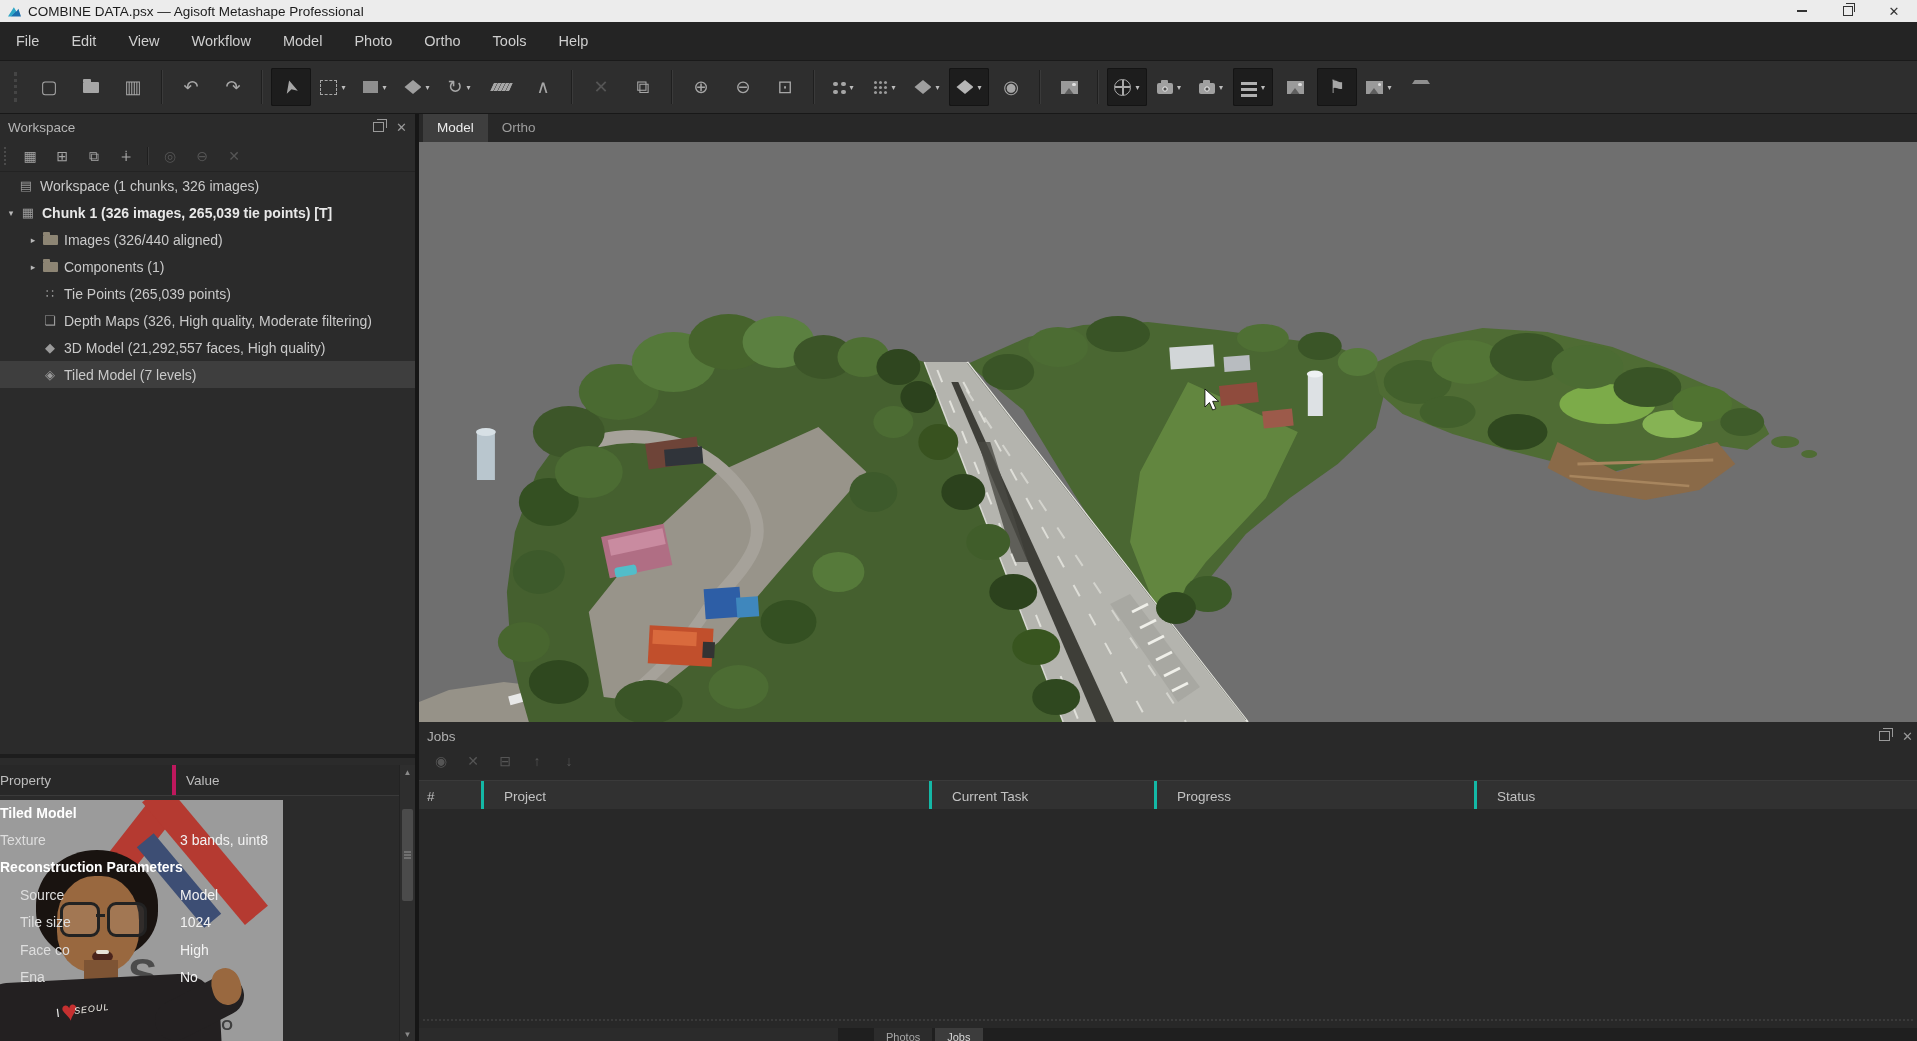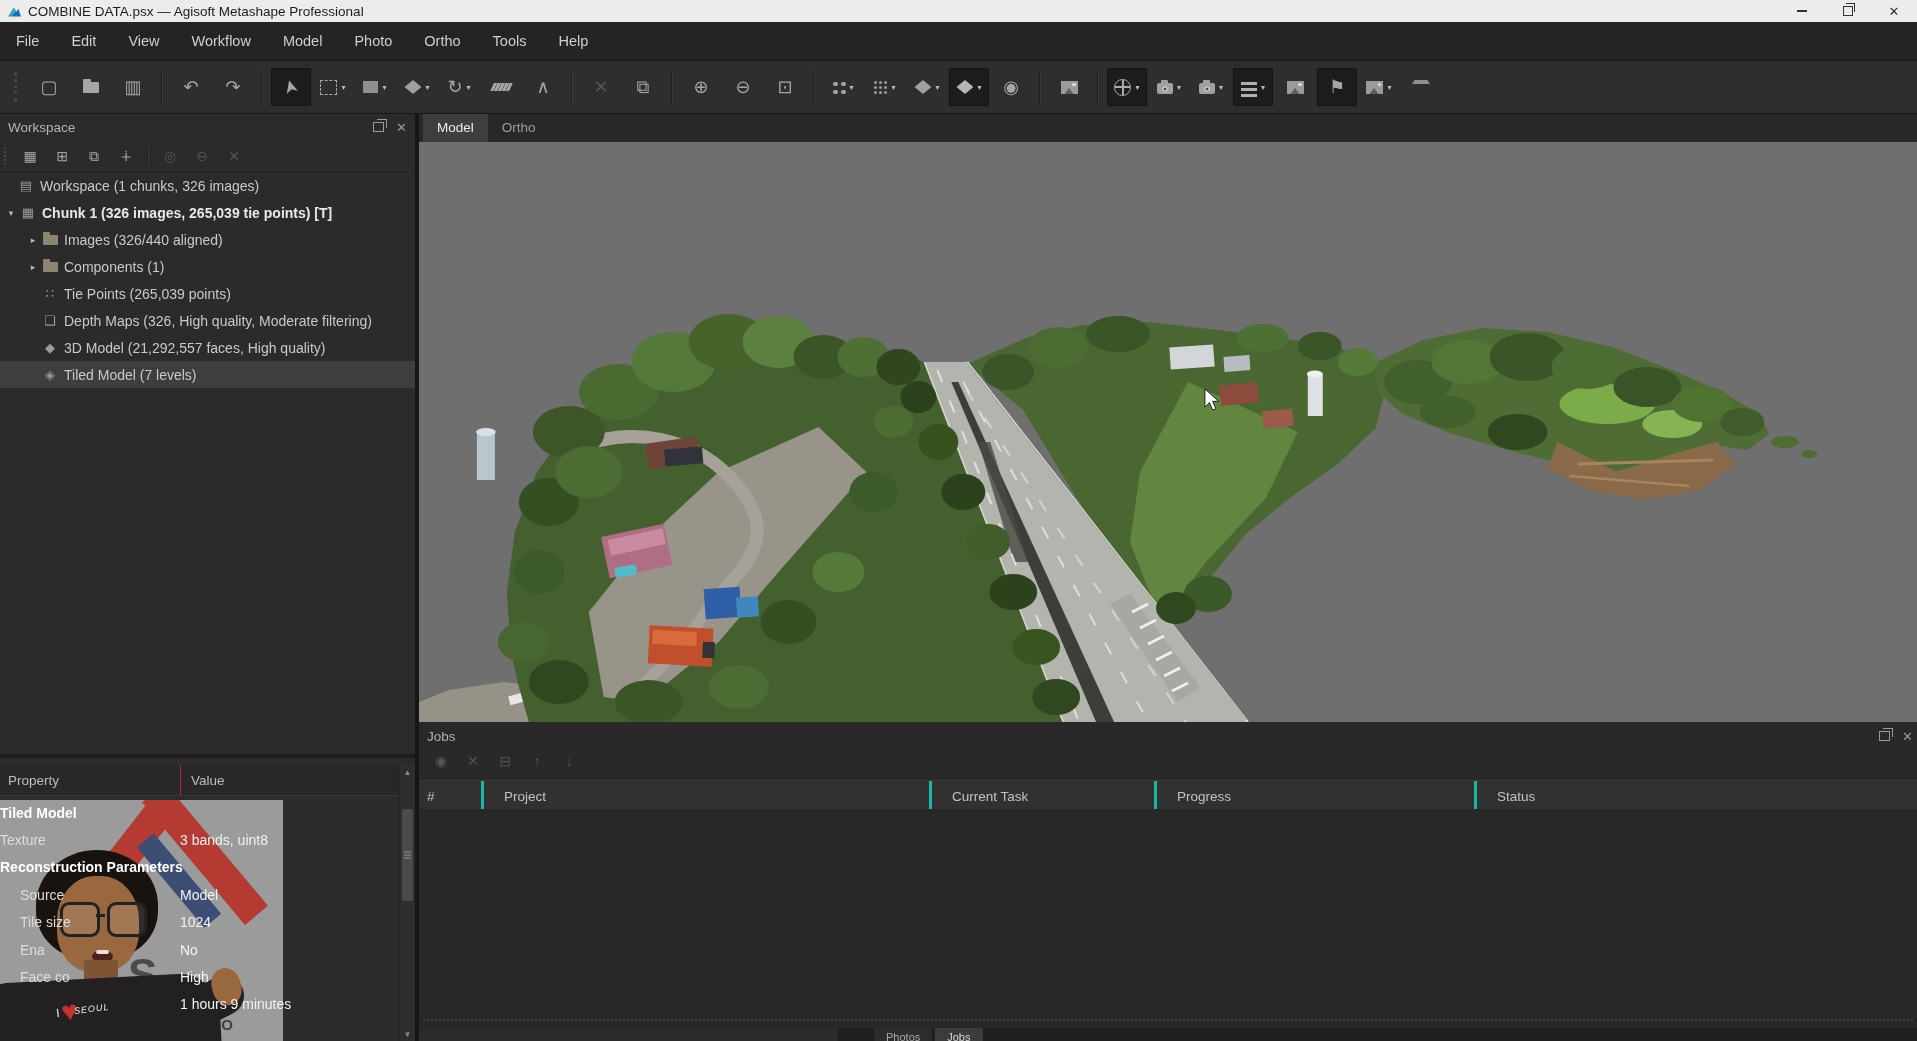--- a/index.html
+++ b/index.html
@@ -77,22 +77,22 @@
   .trow .tlabel{margin-left:4px}
   .trow.b .tlabel{font-weight:bold;color:#e8e8e8}
   .ind0{padding-left:2px}.ind1{padding-left:4px}.ind2{padding-left:26px}
   .ic-folder{width:15px;height:10px;background:#8d8574;border-radius:1px;position:relative}
   .ic-folder:before{content:'';position:absolute;top:-3px;left:0;width:7px;height:3px;background:#8d8574;border-radius:1px 1px 0 0}
   .splitter{position:absolute;top:641px;left:0;right:0;height:4px;background:#1d1d1d}
   
   .props{position:absolute;top:652px;left:0;right:0;bottom:0}
   .props-header{height:30px;display:flex;background:#282828;border-bottom:1px solid #3a3a3a;position:relative;z-index:3}
   .pcol{font-size:13.5px;color:#bdbdbd;display:flex;align-items:center}
-  .pcol.c1{width:172px;padding-left:8px}
-  .pcol.c2{flex:1;border-left:1px solid #be185d;padding-left:10px}
+  .pcol.c1{width:172px;padding-left:0}
+  .pcol.c2{flex:1;border-left:4px solid #be185d;padding-left:10px}
   .prows{position:absolute;top:34px;left:0;right:15px;z-index:3}
   .prow{height:27.4px;position:relative;font-size:14px;display:flex;align-items:center;color:#dedede}
   .prow .plabel{padding-left:0;white-space:nowrap}
   .prow.ind .plabel{padding-left:20px}
   .prow.bold .plabel{font-weight:bold;color:#fff}
   .prow .pvalue{position:absolute;left:180px;white-space:nowrap;color:#f2f2f2}
   
   .pscroll{position:absolute;top:0;right:0;width:15px;bottom:0;background:#2e2e2e;border-left:1px solid #232323;z-index:4}
   .ps-arrow{position:absolute;left:0;right:0;height:14px;display:flex;align-items:center;justify-content:center;font-size:8px;color:#8a8a8a}
   .ps-up{top:0}.ps-down{bottom:0}
@@ -414,30 +414,26 @@
         </div>
         <div class="prow ind">
           <span class="plabel">Source</span>
           <span class="pvalue">Model</span>
         </div>
         <div class="prow ind">
           <span class="plabel">Tile size</span>
           <span class="pvalue">1024</span>
         </div>
         <div class="prow ind">
-          <span class="plabel">Ena</span>
-          <span class="pvalue">No</span>
-        </div>
-        <div class="prow ind">
           <span class="plabel">Face co</span>
           <span class="pvalue">High</span>
         </div>
         <div class="prow ind">
-          <span class="plabel"></span>
-          <span class="pvalue">1 hours 9 minutes</span>
+          <span class="plabel">Ena</span>
+          <span class="pvalue">No</span>
         </div>
       </div>
 
     <div class="pscroll">
       <span class="ps-arrow ps-up">▲</span>
       <span class="ps-thumb"></span>
       <span class="ps-arrow ps-down">▼</span>
     </div>
   </div>
 </div>

